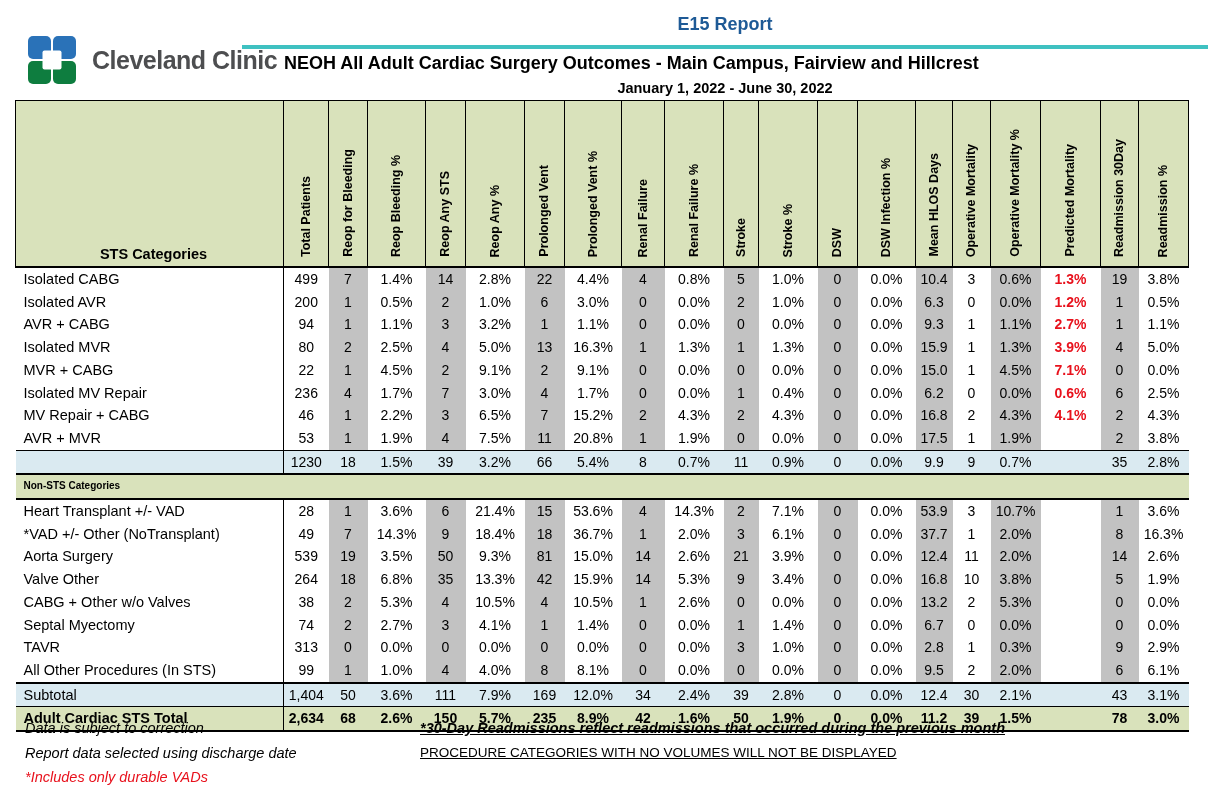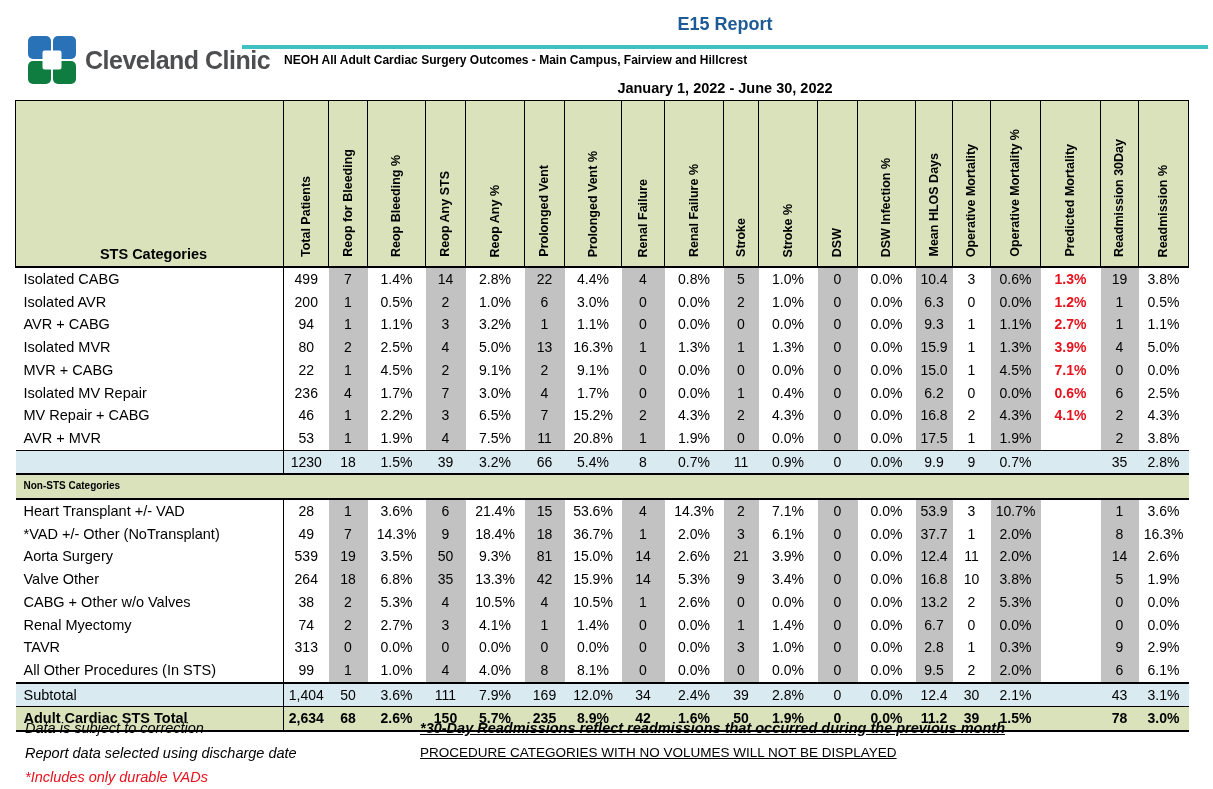--- a/index.html
+++ b/index.html
@@ -1,34 +1,34 @@
 <!DOCTYPE html>
 <html style="--accent-teal: #3fc1c1; --title-blue: #1e5a96; --header-green: #d9e2bb; --shade-gray: #c2c2c2; --subtotal-blue: #daeaf1; --alert-red: #e8111c; --logo-blue: #2a72b8; --logo-green: #0e7d3f;"><head>
 <meta charset="utf-8">
 <style>
   html,body{margin:0;padding:0;background:#fff;}
   .page{position:relative;width:1213px;height:789px;background:#fff;overflow:hidden;
         font-family:"Liberation Sans",sans-serif;color:#000;}
 
   
-  .logo{position:absolute;left:28px;top:36px;display:flex;align-items:center;gap:9px;}
+  .logo{position:absolute;left:28px;top:36px;display:flex;align-items:center;gap:16px;}
   .logo-mark{position:relative;width:48px;height:48px;display:grid;
              grid-template-columns:1fr 1fr;grid-template-rows:1fr 1fr;gap:2px;}
   .q{border-radius:5px;}
   .q-tl,.q-tr{background:var(--logo-blue,#2a72b8);}
   .q-bl,.q-br{background:var(--logo-green,#0e7d3f);}
   .q-center{position:absolute;left:50%;top:50%;width:19px;height:19px;background:#fff;
             transform:translate(-50%,-50%);border-radius:2px;}
   .logo-text{font-size:25px;font-weight:bold;color:#4d4e50;letter-spacing:-0.5px;white-space:nowrap;}
 
   .report-title{position:absolute;left:242px;top:14px;width:966px;text-align:center;
                 font-size:18px;font-weight:bold;color:var(--title-blue,#1e5a96);}
   .accent-line{position:absolute;left:242px;top:45px;width:966px;height:4px;
                background:var(--accent-teal,#3fc1c1);}
-  .main-title{position:absolute;left:284px;top:53px;font-size:12px;font-weight:bold;white-space:nowrap;}
+  .main-title{position:absolute;left:284px;top:53px;font-size:18px;font-weight:bold;white-space:nowrap;}
   .date-range{position:absolute;left:242px;top:80px;width:966px;text-align:center;
               font-size:14.5px;font-weight:bold;}
 
   
   .tbl-wrap{position:absolute;left:0;top:100px;}
   table{border-collapse:collapse;table-layout:fixed;width:1173px;margin-left:15px;}
   th{background:var(--header-green,#d9e2bb);border:1px solid #000;border-bottom:2.5px solid #000;
      height:160px;vertical-align:bottom;text-align:center;padding:0 0 5px 0;font-weight:bold;}
   th.cat-h{text-align:center;padding:0 0 4px 8px;font-size:14.5px;}
   .rot-label{writing-mode:vertical-rl;transform:rotate(180deg);font-size:12.5px;
@@ -429,21 +429,21 @@
             <td class="gray">0</td>
             <td>0.0%</td>
             <td class="gray">13.2</td>
             <td>2</td>
             <td class="gray">5.3%</td>
             <td class="pred"></td>
             <td class="gray">0</td>
             <td>0.0%</td>
           </tr>
           <tr class="r-plain">
-            <td class="rowlabel">Renal Myectomy</td>
+            <td class="rowlabel">Septal Myectomy</td>
             <td>74</td>
             <td class="gray">2</td>
             <td>2.7%</td>
             <td class="gray">3</td>
             <td>4.1%</td>
             <td class="gray">1</td>
             <td>1.4%</td>
             <td class="gray">0</td>
             <td>0.0%</td>
             <td class="gray">1</td>

